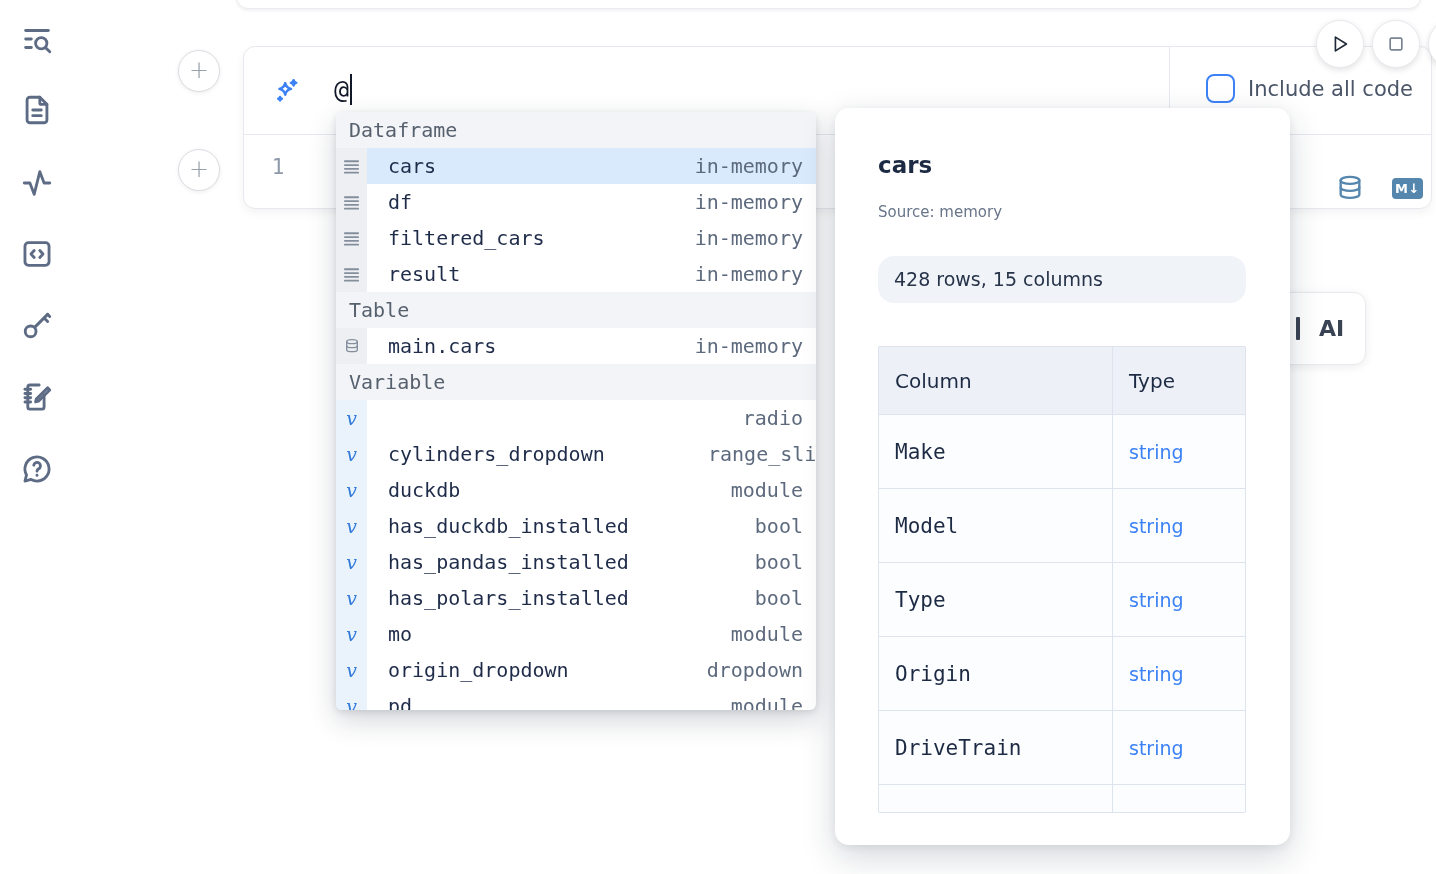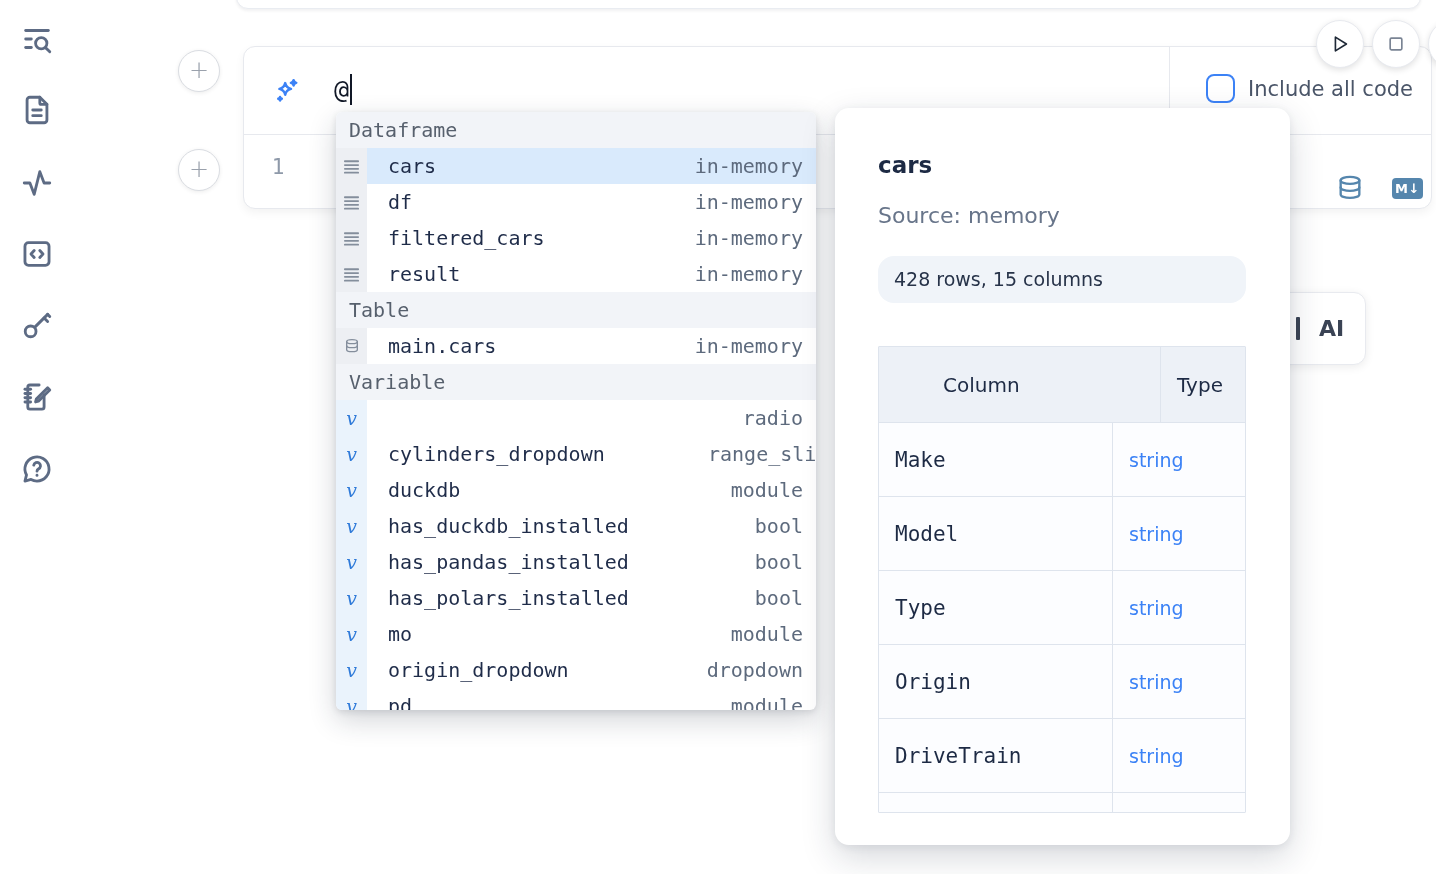--- a/index.html
+++ b/index.html
@@ -73,27 +73,27 @@
   .dd-row.selected .row-body { background:#d9eafc; }
   .dd-name { padding-left:21px; color:#1f2c49; white-space:nowrap; }
   .dd-type { margin-left:auto; padding-right:13px; color:#5d6a7d; white-space:nowrap; }
   .dd-type.clip { padding-right:0; max-width:108px; overflow:hidden; }
   .var-glyph { font-family:"DejaVu Serif",serif; font-style:italic; font-size:19px; color:#2f7ad9; }
 
   
   .panel { left:835px; top:108px; width:455px; height:737px; background:#fff; z-index:100;
     border-radius:14px; box-shadow:0 12px 34px rgba(30,41,59,.18), 0 2px 8px rgba(30,41,59,.08); }
   .panel-title { position:absolute; left:43px; top:44px; font-size:23px; font-weight:bold; color:#1d2a44; }
-  .panel-source { position:absolute; left:43px; top:95px; font-size:22px; color:#68758a; }
+  .panel-source { position:absolute; left:43px; top:95px; font-size:15px; color:#68758a; }
   .shape-pill { position:absolute; left:43px; top:148px; width:368px; height:47px; background:#f0f4f9;
     border-radius:16px; font-size:19px; color:#273349; line-height:47px; padding-left:16px; }
   .schema { position:absolute; left:43px; top:238px; width:368px; height:467px; overflow:hidden;
     border:1px solid #dee4ed; border-radius:1px; }
   .schema-row { display:flex; border-bottom:1px solid #dee4ed; background:#fcfdff; height:74px; }
-  .schema-row.head { height:76px; background:#edf1f7;padding-left:48px; }
+  .schema-row.head { height:68px; background:#edf1f7; }
   .sc-col { width:233px; display:flex; align-items:center; padding-left:16px; }
   .sc-type { flex:1; border-left:1px solid #dee4ed; display:flex; align-items:center; padding-left:16px; }
   .schema-row.head .sc-col, .schema-row.head .sc-type { font-size:20px; color:#1d2a44; }
   .schema-row .cell-name { font-family:"DejaVu Sans Mono",monospace; font-size:21px; color:#1d2a44; }
   .schema-row .cell-type { font-size:19px; color:#3b82f6;text-align:right; }
 </style>
 </head>
 <body>
 
 <div class="abs sidebar">

